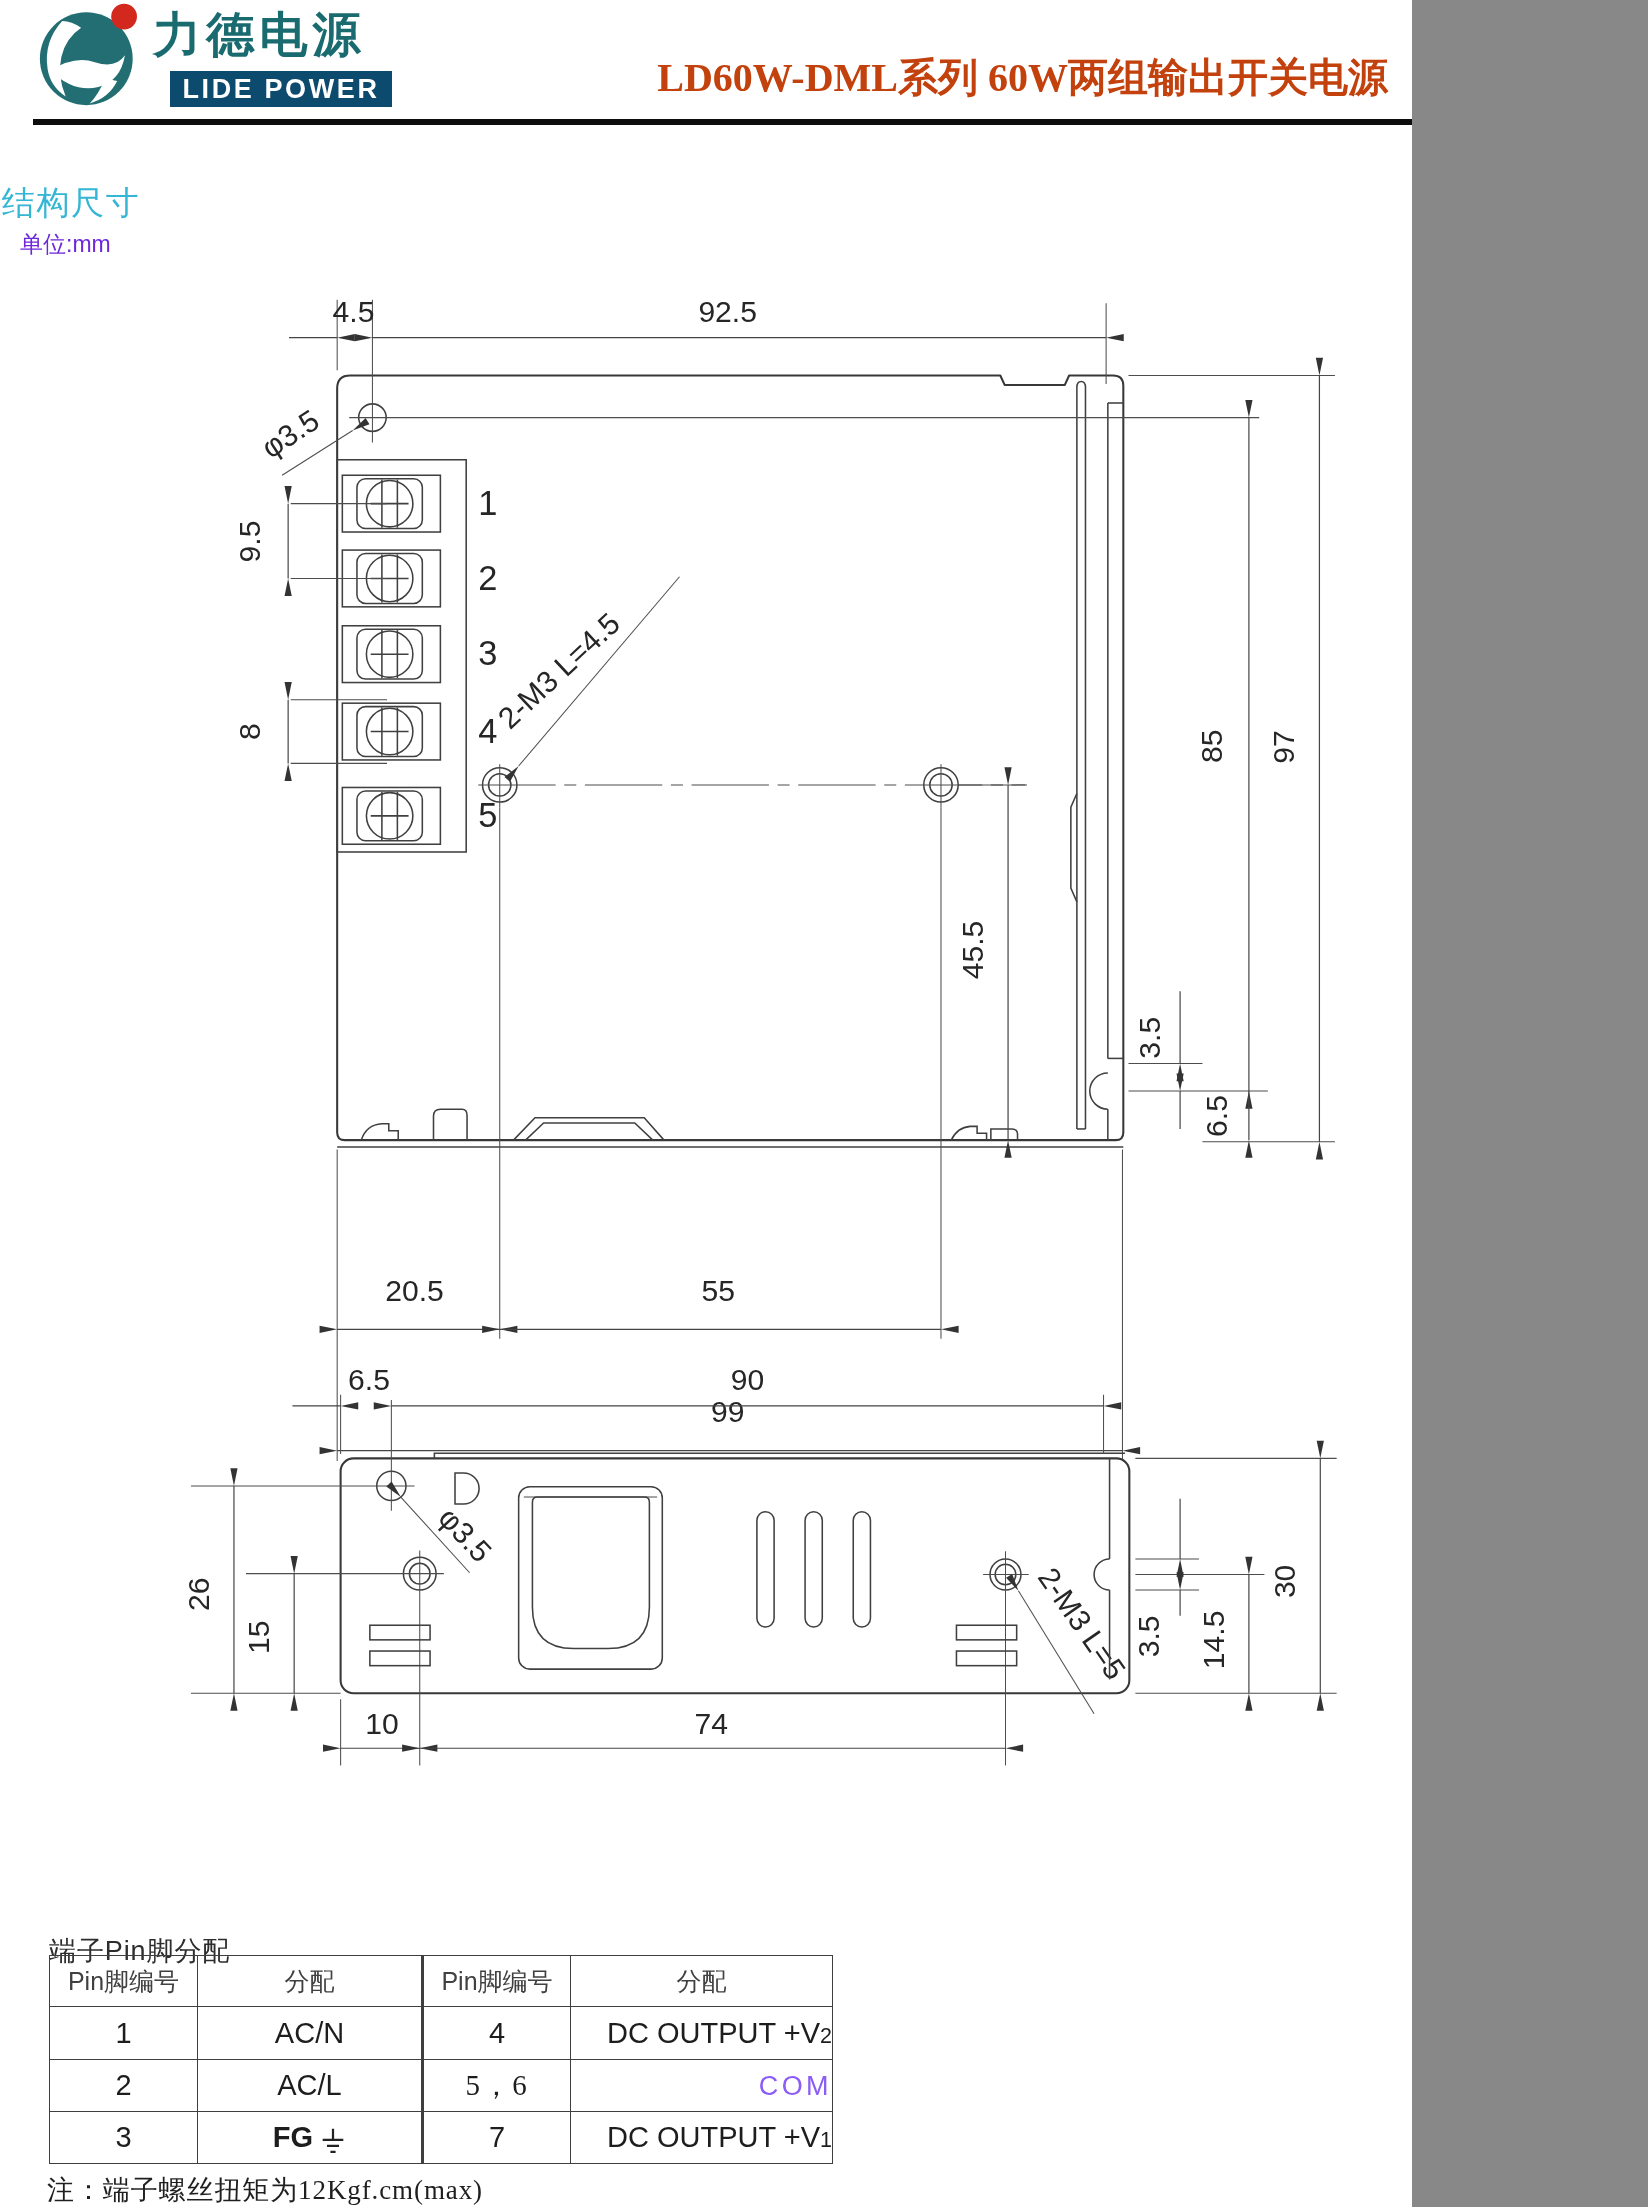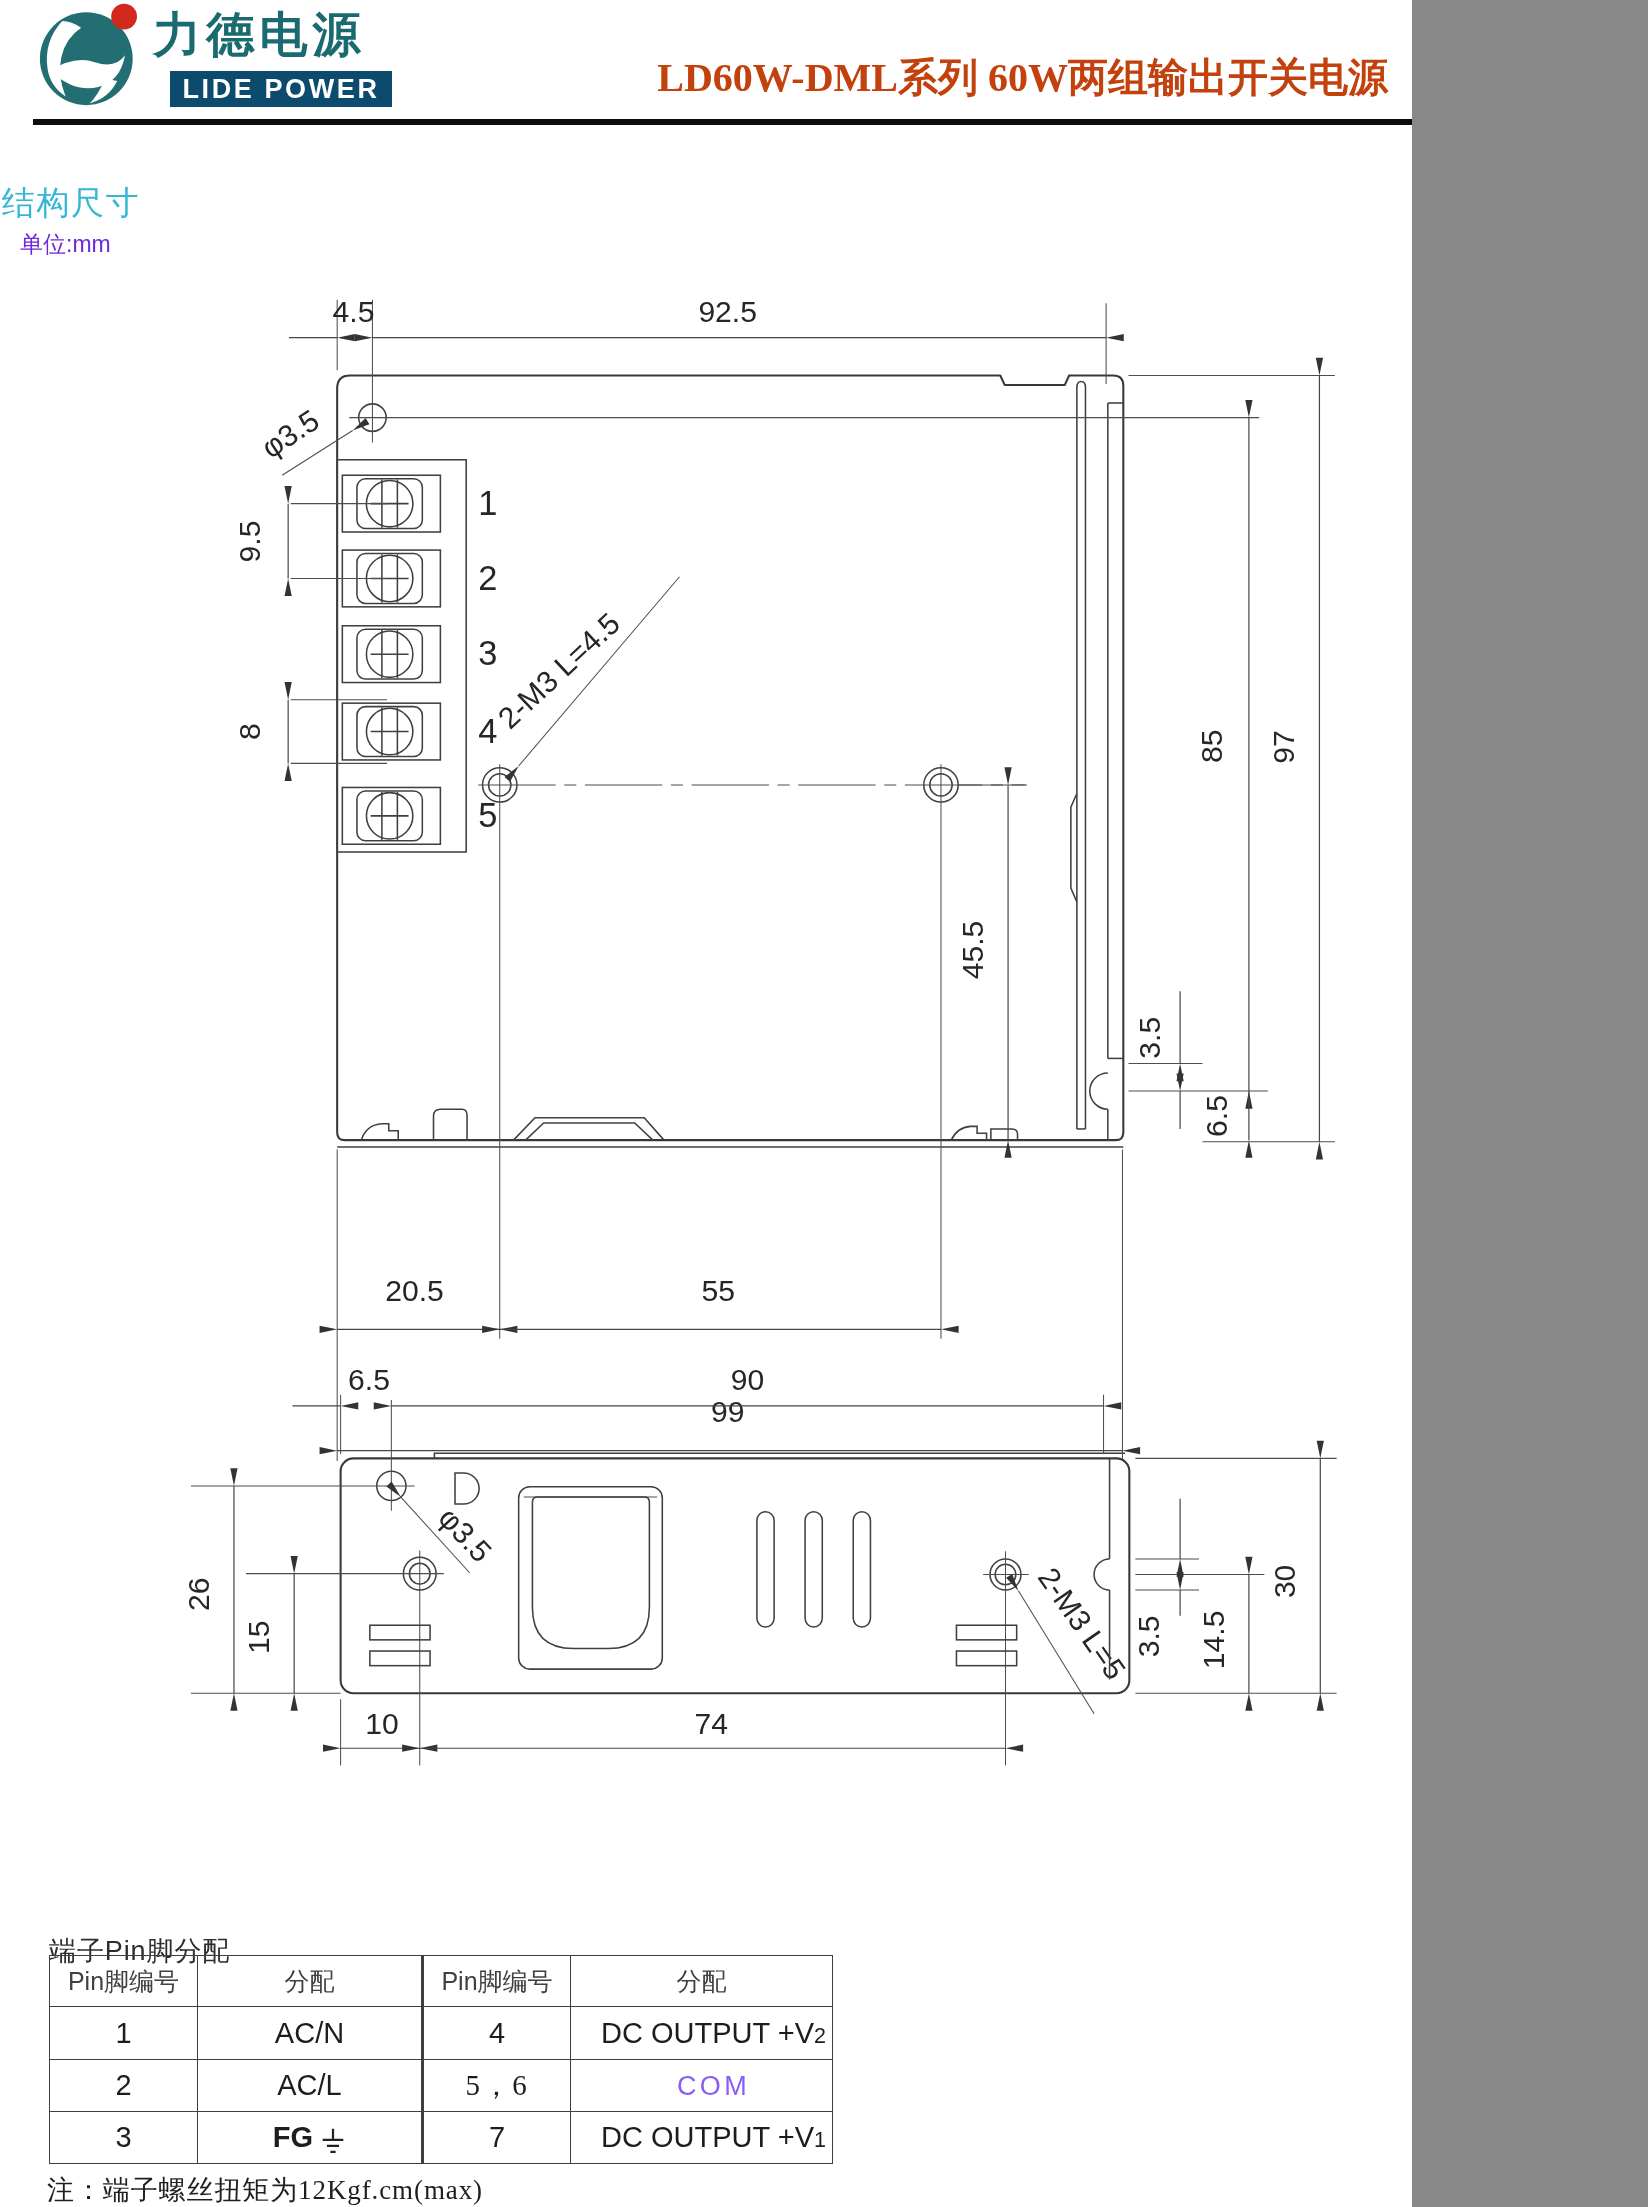--- a/index.html
+++ b/index.html
@@ -27,21 +27,21 @@
   .cl-ln{stroke:#4d4d4d;stroke-width:1.2;fill:none;stroke-dasharray:90 10 14 10;}
   .dimtxt{font-family:"Liberation Sans",sans-serif;font-size:35px;fill:#262626;}
   .termtxt{font-family:"Liberation Sans",sans-serif;font-size:40px;fill:#262626;}
   
   .pin-title{position:absolute;left:49px;top:1913px;font-size:27px;color:#2d2d2d;letter-spacing:0.9px;margin-top:20px;}
   table.pin{position:absolute;left:49px;top:1955px;border-collapse:collapse;table-layout:fixed;}
   table.pin td{border:1.7px solid #3f3f3f;font-size:29px;color:#1d1d1d;text-align:center;
      padding:0;vertical-align:middle;overflow:hidden;white-space:nowrap;}
   table.pin td.hd{font-size:25px;color:#404040;}
   table.pin td.l-div{border-left:3.4px solid #3f3f3f;}
-  table.pin td.al{ text-align:center;padding-left:24px;}
+  table.pin td.al{ text-align:right;padding-left:24px;}
   td.serif{font-family:"Liberation Serif",serif;letter-spacing:1.7px;}
   td .com{letter-spacing:3.4px;font-size:27px;color:#8b5cf6;}
   .vsub{font-size:21.5px;}
   .fgcell{display:flex;align-items:flex-end;justify-content:center;gap:7px;font-weight:bold;}
   .note{position:absolute;left:47px;top:2172px;font-size:27px;color:#1f1f1f;
         font-family:Liberation Serif, serif;letter-spacing:0.9px;white-space:nowrap;}
 </style>
 </head>
 <body>
 

